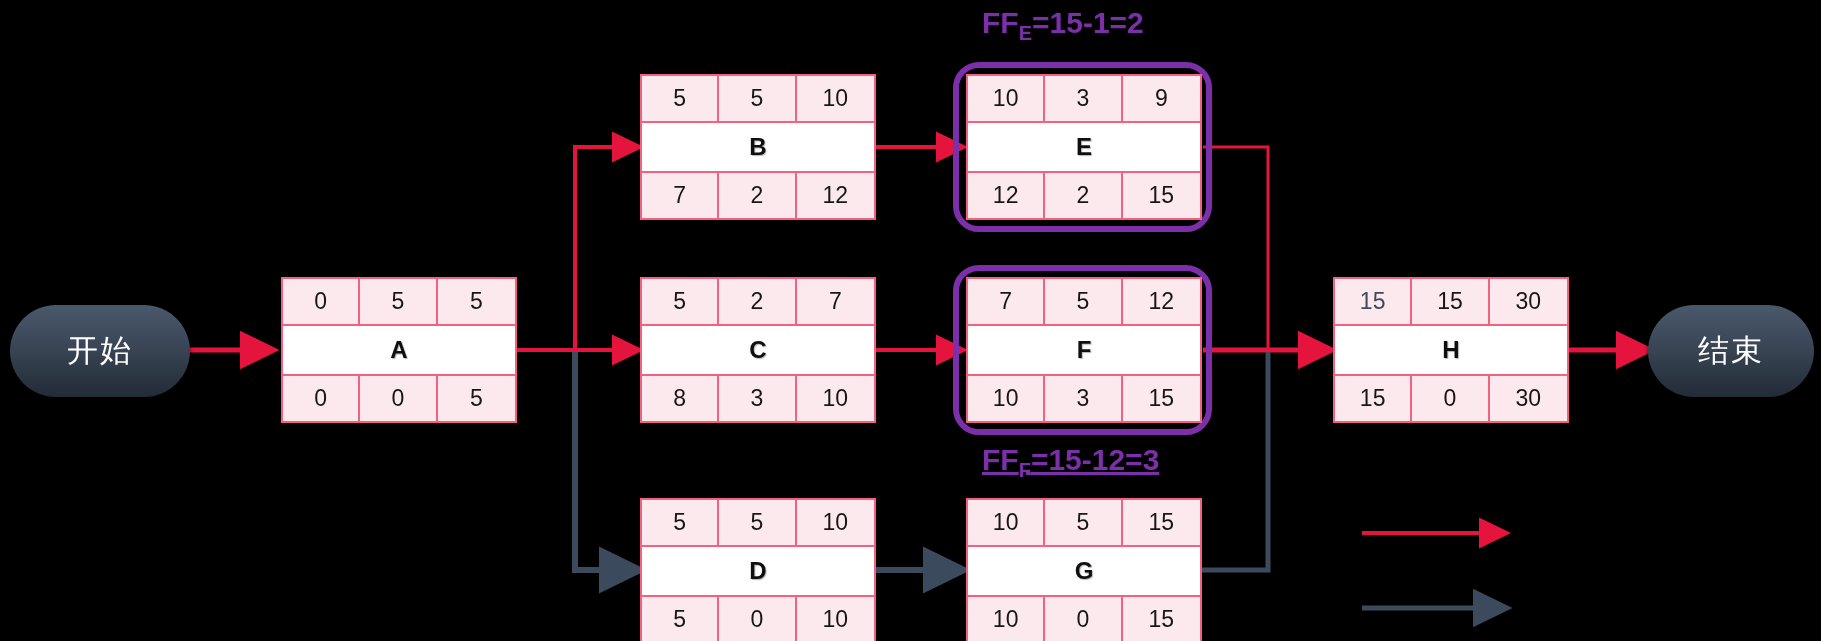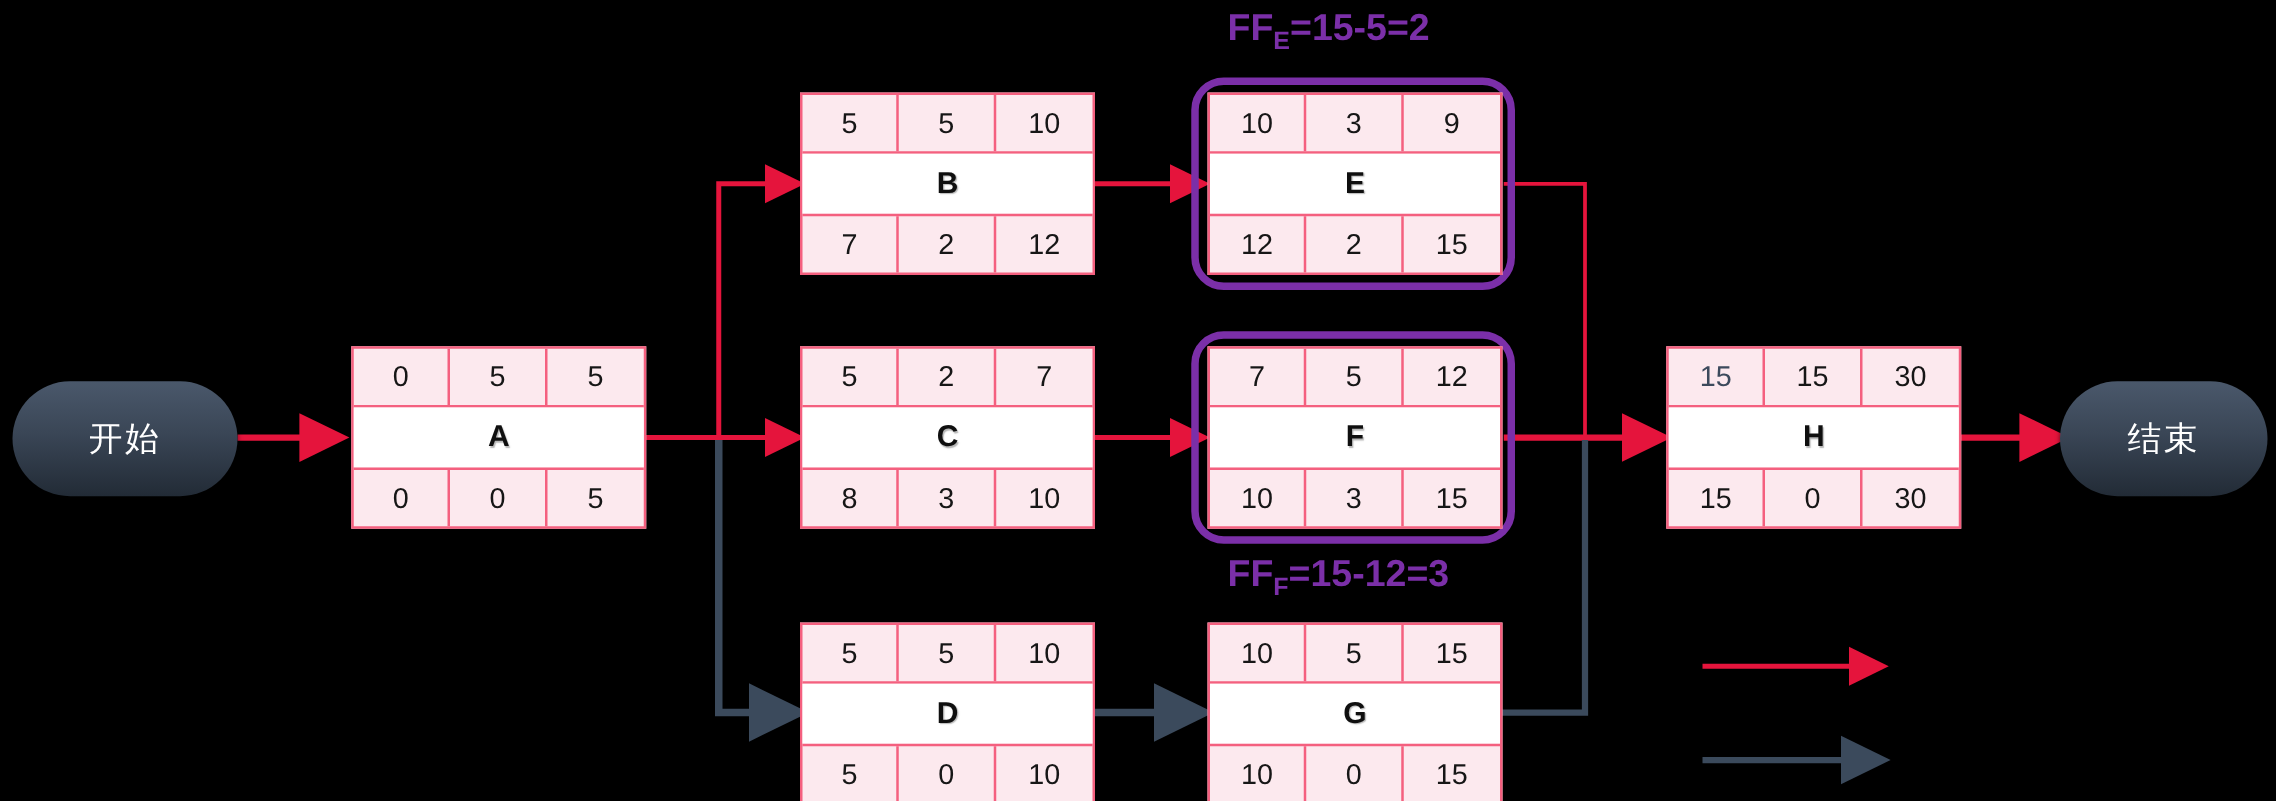--- a/index.html
+++ b/index.html
@@ -6,21 +6,21 @@
   body{font-family:"Liberation Sans","DejaVu Sans",sans-serif;}
   #canvas{position:relative;width:1821px;height:641px;background:#000;overflow:hidden;}
 
   
   .pill{
     position:absolute;
     display:flex;align-items:center;justify-content:center;
     border-radius:999px;
     background:linear-gradient(180deg,#4a586b 0%,#3a4656 45%,#222b36 100%);
     color:#ffffff;
-    font-size:27px;
+    font-size:31px;
     letter-spacing:2px;
     box-shadow:0 2px 4px rgba(0,0,0,.6);
   }
 
   
   .node{position:absolute;width:236px;height:130px;}
   .node .grid{
     width:100%;height:100%;
     display:grid;
     grid-template-rows:1fr 1fr 1fr;
@@ -115,23 +115,23 @@
   </div>
 
   <div class="pill" style="left:1648px;top:305px;width:166px;height:92px;">
     <span>结束</span>
   </div>
 
   <div class="capsule" style="left:953px;top:62px;width:259px;height:170px;"></div>
   <div class="capsule" style="left:953px;top:265px;width:259px;height:170px;"></div>
 
   <div class="ff" style="left:982px;top:6px;">
-    <span>FF</span><sub>E</sub><span>=15-5=2</span>
-  </div>
-  <div class="ff" style="left:982px;top:443px;">
+    <span>FF</span><sub>E</sub><span>=15-1=2</span>
+  </div>
+  <div class="ff" style="left:982px;top:443px;text-decoration:underline;">
     <span>FF</span><sub>F</sub><span>=15-12=3</span>
   </div>
 
   <div class="node" style="left:281px;top:277px;width:236px;height:146px;">
     <div class="grid">
       <div class="row top">
         <div class="cell">0</div>
         <div class="cell">5</div>
         <div class="cell">5</div>
       </div>

